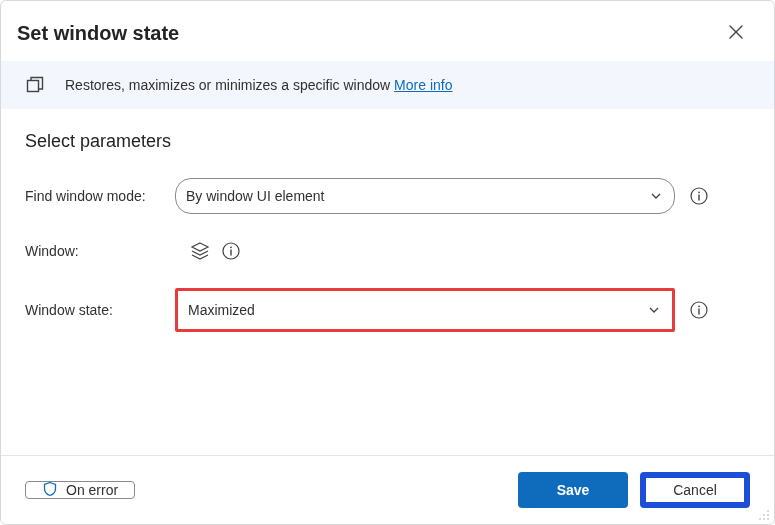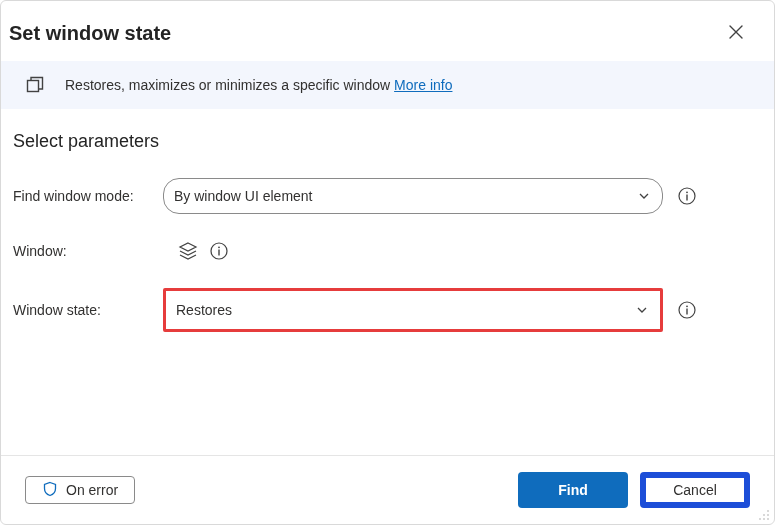--- a/index.html
+++ b/index.html
@@ -1,36 +1,36 @@
 <!DOCTYPE html>
 <html><head>
 <meta charset="utf-8">
 <style>
   * { box-sizing: border-box; margin: 0; padding: 0; }
   html, body { width: 775px; height: 525px; font-family: "Segoe UI", Arial, sans-serif; font-size: 14px; color: #323130; background: #fff; }
   .dialog { width: 775px; height: 525px; border: 1px solid #d9d9d9; border-radius: 6px; position: relative; display: flex; flex-direction: column; }
-  .title-row { display: flex; align-items: center; justify-content: space-between; padding: 18px 24px 14px 8px; }
+  .title-row { display: flex; align-items: center; justify-content: space-between; padding: 18px 24px 14px 16px; }
   .title { font-size: 20px; font-weight: 600; color: #242424; }
   .close-btn { width: 28px; height: 28px; display:flex; align-items:center; justify-content:center; background:none; border:none; cursor:pointer; }
   .info-banner { background: #f3f6fd; padding: 14px 24px; display:flex; align-items:center; gap:20px; }
   .info-banner .icon { width:20px; height:20px; display:flex; align-items:center; justify-content:center; }
   .info-text { color:#323130; }
   .info-link { color:#0f6cbd; text-decoration: underline; cursor:pointer; }
-  .params { padding: 22px 24px 0 12px; flex: 1; }
+  .params { padding: 22px 24px 0 24px; flex: 1; }
   .section-title { font-size: 18px; font-weight: 400; color:#242424; margin-bottom: 26px; }
   .row { display:flex; align-items:center; margin-bottom: 26px; }
   .row-label { width: 150px; color:#323130; }
   .select { flex: 0 0 500px; height: 36px; border:1px solid #8a8a8a; border-radius:16px; background:#fff; display:flex; align-items:center; justify-content:space-between; padding: 0 10px; cursor:pointer; }
   .select.highlight { border: 3px solid #e63c3c; border-radius:2px; height: 44px; }
   .chev { width:16px; height:16px; display:flex; align-items:center; justify-content:center; }
   .after-icons { display:flex; align-items:center; gap:10px; margin-left:14px; }
   .circ-info { width:20px; height:20px; display:flex; align-items:center; justify-content:center; cursor:pointer; }
   .layers-btn { width:22px; height:22px; display:flex; align-items:center; justify-content:center; cursor:pointer; }
   .footer { border-top:1px solid #e5e5e5; padding: 16px 24px; display:flex; align-items:center; justify-content:space-between; }
-  .onerror-btn { height:28px; border:1px solid #8a8a8a; border-radius:4px; background:#fff; padding:0 16px; display:flex; align-items:center; gap:8px; cursor:pointer; font-size:14px; color:#323130; }
+  .onerror-btn { height:18px; border:1px solid #8a8a8a; border-radius:4px; background:#fff; padding:0 16px; display:flex; align-items:center; gap:8px; cursor:pointer; font-size:14px; color:#323130; }
   .footer-right { display:flex; gap:12px; }
   .save-btn { width:110px; height:36px; border:none; border-radius:4px; background:#0f6cbd; color:#fff; font-weight:600; font-size:14px; cursor:pointer; }
   .cancel-btn { width:110px; height:36px; border:6px solid #1d4ed8; border-radius:4px; background:#fff; font-size:14px; cursor:pointer; color:#323130; }
   .resize-grip { position:absolute; right:4px; bottom:4px; width:12px; height:12px; opacity:.5; }
 </style>
 </head>
 <body>
 
 <div class="dialog">
 
@@ -99,21 +99,21 @@
               <circle cx="9" cy="5.3" r="0.9" fill="#424242"></circle>
               <rect x="8.3" y="7.5" width="1.4" height="6" fill="#424242"></rect>
             </svg>
         </span>
       </div>
     </div>
 
     <div class="row">
       <div class="row-label">Window state:</div>
       <div class="select highlight">
-        <span>Restores</span>
+        <span>Maximized</span>
         <span class="chev">
           <svg width="12" height="12" viewBox="0 0 12 12">
               <path d="M2 4 L6 8 L10 4" fill="none" stroke="#424242" stroke-width="1.3"></path>
             </svg>
         </span>
       </div>
       <div class="after-icons">
         <span class="circ-info">
           <svg width="18" height="18" viewBox="0 0 18 18">
               <circle cx="9" cy="9" r="8" fill="none" stroke="#424242" stroke-width="1.2"></circle>
@@ -128,21 +128,21 @@
   <div class="footer">
     <button class="onerror-btn">
       <span>
         <svg width="16" height="16" viewBox="0 0 16 16">
             <path d="M8 1.5 L13.5 3.5 V7.5 C13.5 11 11 13.5 8 14.5 C5 13.5 2.5 11 2.5 7.5 V3.5 Z" fill="none" stroke="#0f6cbd" stroke-width="1.3"></path>
           </svg>
       </span>
       <span>On error</span>
     </button>
     <div class="footer-right">
-      <button class="save-btn">Find</button>
+      <button class="save-btn">Save</button>
       <button class="cancel-btn">Cancel</button>
     </div>
   </div>
 
   <span class="resize-grip">
     <svg width="12" height="12" viewBox="0 0 12 12">
       <circle cx="10" cy="2" r="1" fill="#9a9a9a"></circle>
       <circle cx="6" cy="6" r="1" fill="#9a9a9a"></circle>
         <circle cx="10" cy="6" r="1" fill="#9a9a9a"></circle>
       <circle cx="2" cy="10" r="1" fill="#9a9a9a"></circle>

